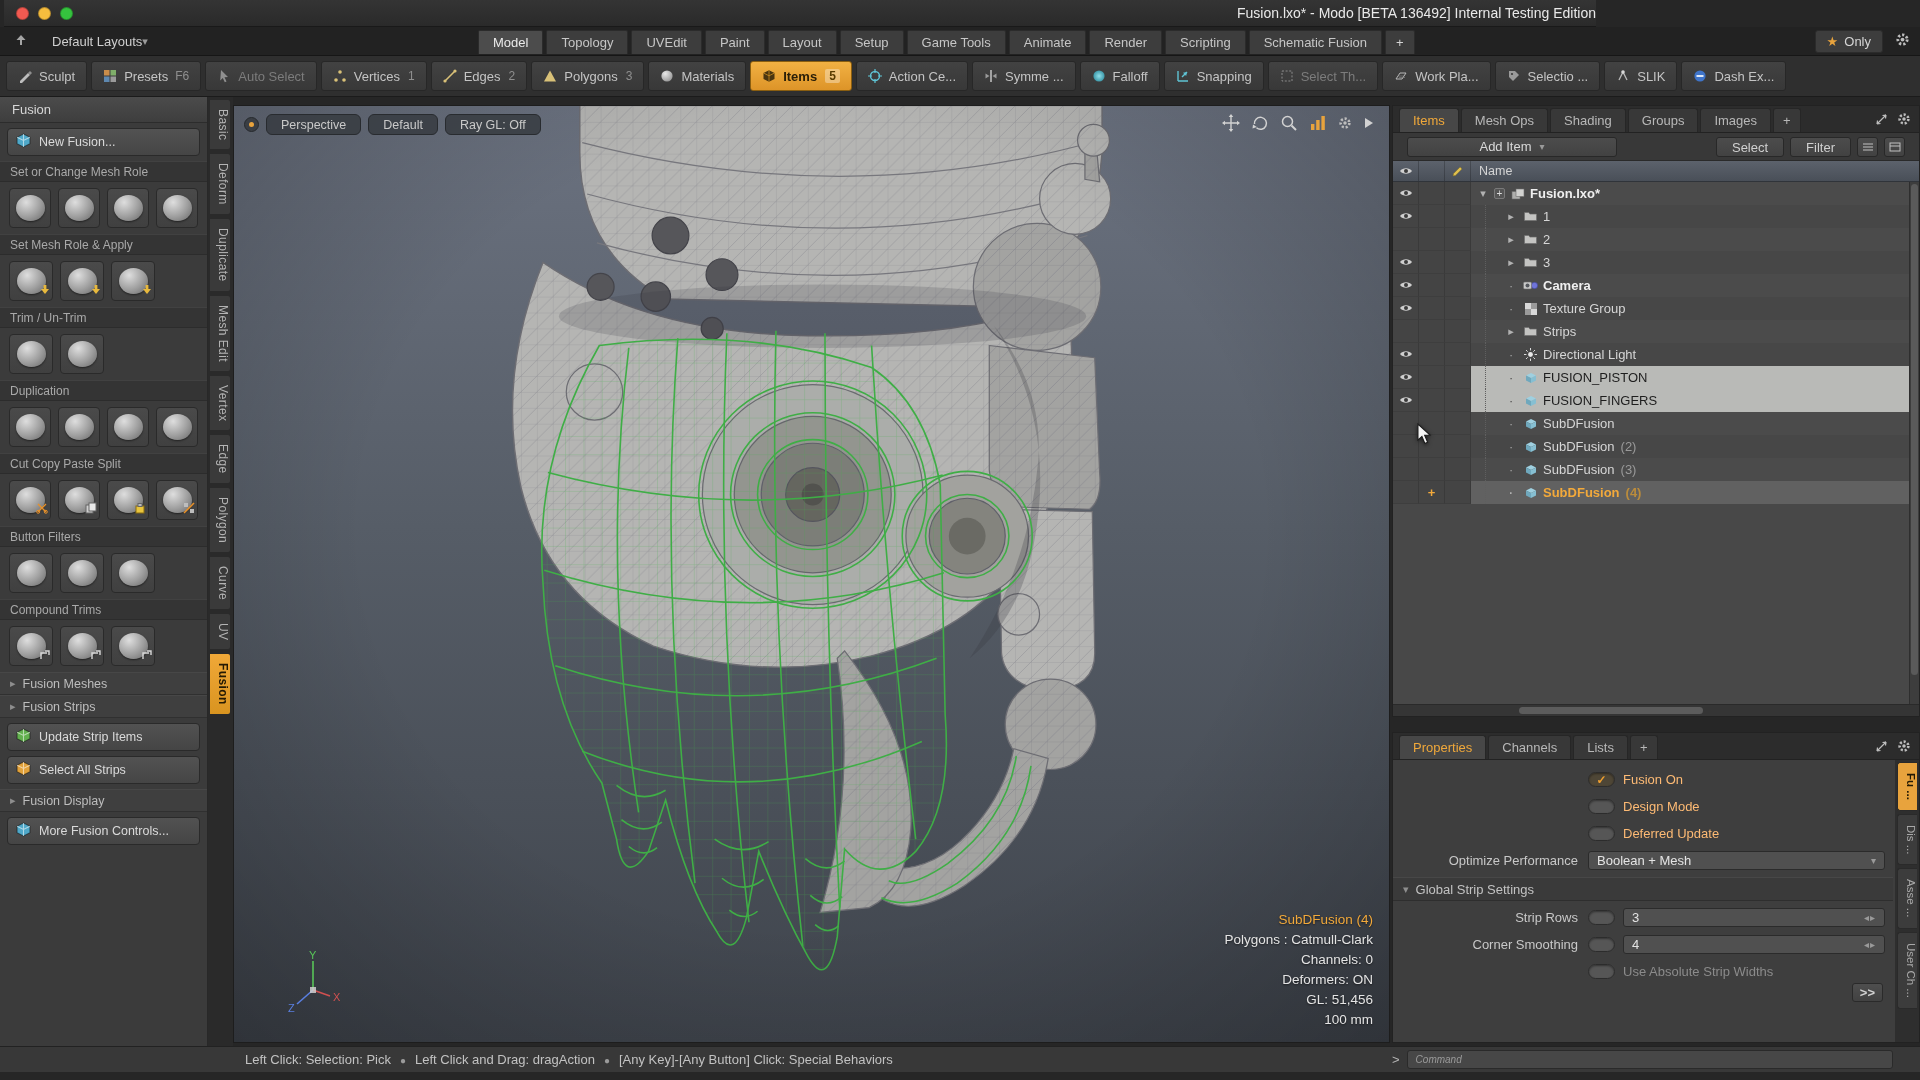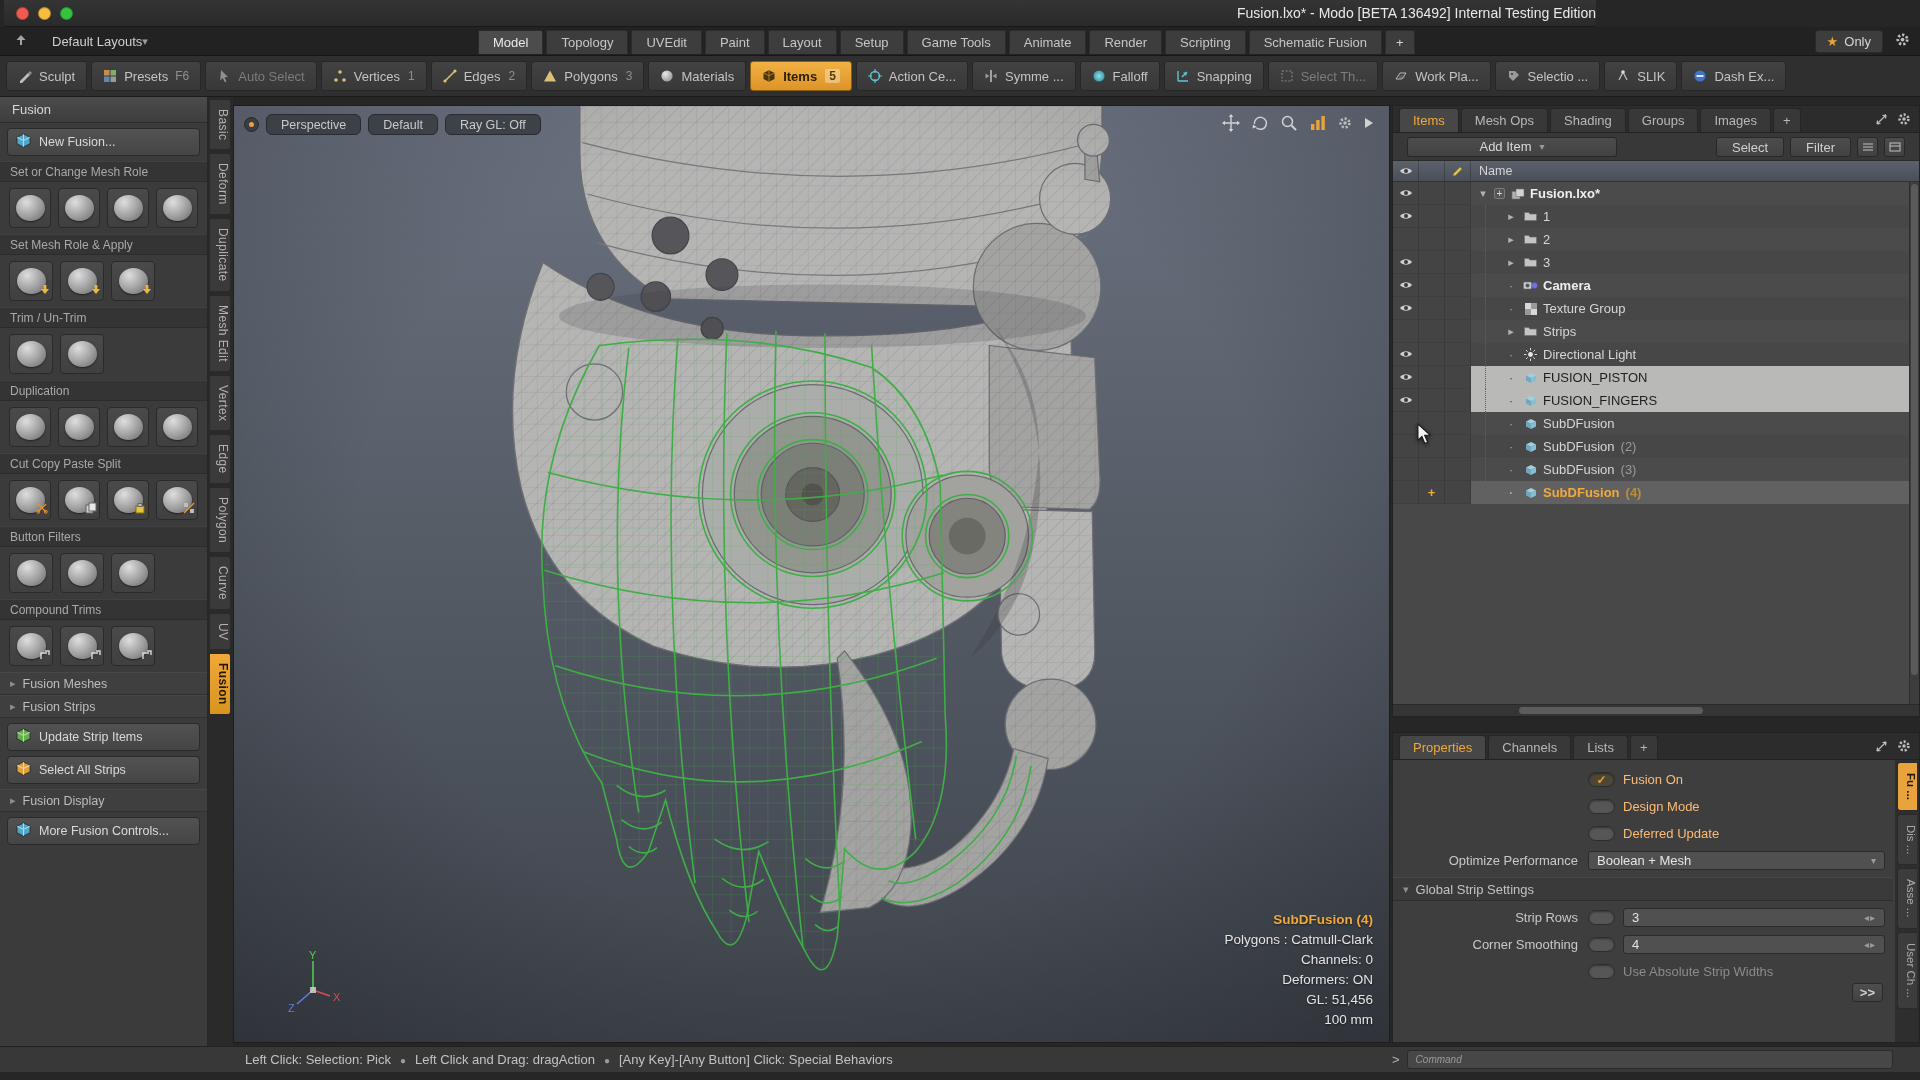--- a/index.html
+++ b/index.html
@@ -60,21 +60,21 @@
 .viewport{position:absolute;left:233px;top:8px;width:1157px;height:938px;background:linear-gradient(180deg,#6b7280 0%,#565d67 45%,#3f444c 100%);border:1px solid #1d1d1d;overflow:hidden}
 .scene{position:absolute;inset:0;width:100%;height:100%}
 .vp-vignette{position:absolute;inset:0;background:radial-gradient(ellipse at 50% 45%,rgba(0,0,0,0) 55%,rgba(0,0,0,.25) 100%);pointer-events:none}
 .vp-buttons{position:absolute;left:10px;top:8px;display:flex;align-items:center;gap:7px}
 .vp-dot{width:15px;height:15px;border-radius:50%;background:#3a3e44;border:1px solid #26292d;position:relative}
 .vp-dot::after{content:"";position:absolute;left:4px;top:4px;width:5px;height:5px;border-radius:50%;background:#e8a33d}
 .vp-pill{height:21px;line-height:20px;padding:0 14px;background:rgba(56,60,66,.88);border:1px solid #282b2f;border-radius:6px;font-size:12.5px;color:#c9c9c9}
 .vp-tools{position:absolute;right:14px;top:8px;display:flex;align-items:center;gap:11px}
 .vp-tools span{display:flex}
 .vp-info{position:absolute;right:16px;bottom:12px;text-align:right;font-size:13.5px;line-height:20px;color:#e4e4e4;text-shadow:0 1px 2px rgba(0,0,0,.55)}
-.vp-sel{color:#f2a93b;font-weight:bold}
+.vp-sel{color:#f2a93b;font-weight:normal}
 .gizmo{position:absolute;left:48px;bottom:26px}
 
 
 .items-panel{position:absolute;left:1392px;top:8px;width:528px;height:612px;background:#3a3a3a;border:1px solid #222;display:flex;flex-direction:column}
 .panel-tabs{height:27px;background:#2c2c2c;display:flex;align-items:flex-end;gap:2px;padding:3px 6px 0 6px;position:relative;border-bottom:1px solid #222;flex:none}
 .ptab{height:24px;line-height:24px;padding:0 13px;background:#383838;color:#b8b8b8;font-size:13px;border-radius:3px 3px 0 0;border:1px solid #262626;border-bottom:none}
 .ptab.active{background:#474747;color:#f0a83a}
 .ptab.add{padding:0 9px}
 .panel-corner{position:absolute;right:8px;top:6px;display:flex;gap:9px;align-items:center}
 .additem-row{height:28px;background:#383838;display:flex;align-items:center;gap:6px;padding:0 14px;border-bottom:1px solid #2a2a2a;flex:none}

